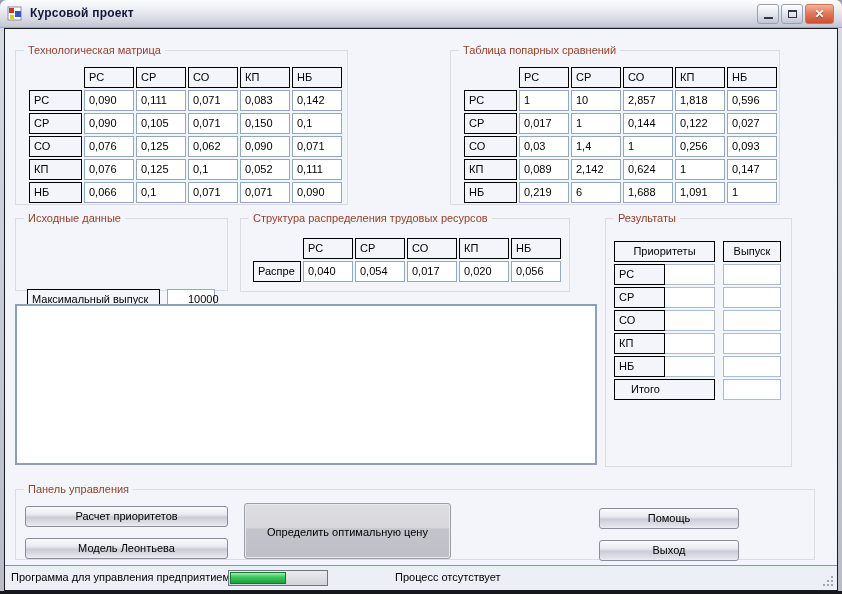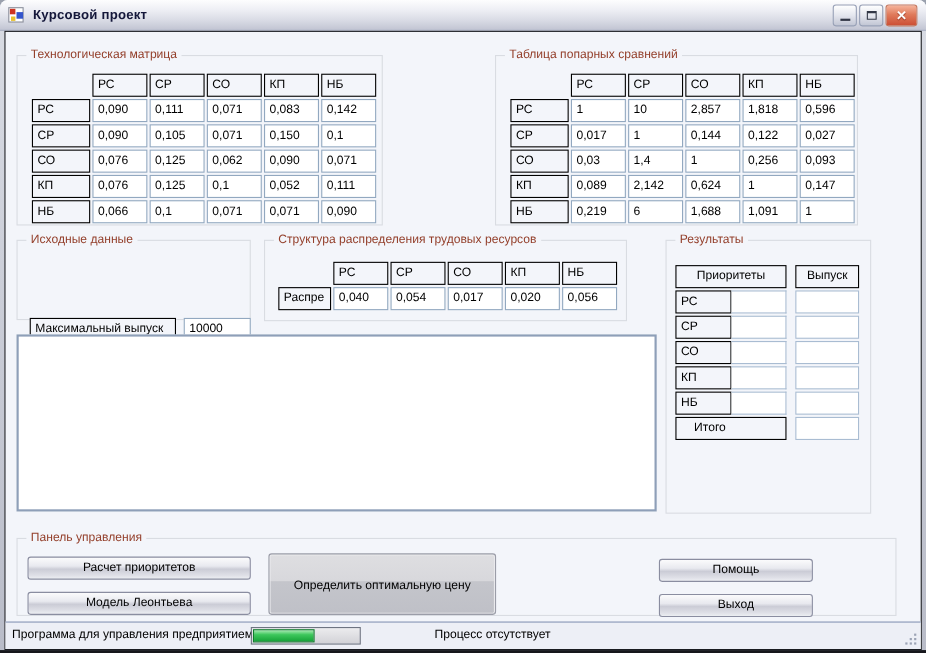--- a/index.html
+++ b/index.html
@@ -47,21 +47,21 @@
   .mcell.label { width:53px; }
   .mcell.label.narrow { width:48px; }
   .mcell.data { border:1px solid #92a8c0; background:#fff; width:50px; }
   .mspacer { width:53px; }
   .mspacer.narrow { width:48px; }
 
   
   .id-rows { position:absolute; left:11px; top:22px; }
   .id-row { display:flex; gap:7px; margin-bottom:4px;margin-top:48px; }
   .id-label { width:133px; height:21px; line-height:19px; border:1px solid #000; background:#f3f5fa; padding-left:4px; }
-  .id-value { width:61px; height:21px; line-height:19px; border:1px solid #92a8c0; background:#fff; padding-left:4px; }
+  .id-value { width:48px; height:21px; line-height:19px; border:1px solid #92a8c0; background:#fff; padding-left:20px; }
 
   
   .res-col { position:absolute; left:8px; top:22px; }
   .res-row { display:flex; margin-bottom:2px; }
   .res-head1 { width:101px; height:21px; line-height:19px; border:1px solid #000; background:#f3f5fa; text-align:center; }
   .res-head2 { width:58px; height:21px; line-height:19px; border:1px solid #000; background:#f3f5fa; text-align:center; margin-left:8px; }
   .res-label { width:51px; height:21px; line-height:19px; border:1px solid #000; background:#f3f5fa; padding-left:4px; }
   .res-priority-box { width:50px; height:21px; border:1px solid #a9bcd2; border-left:none; background:#fff; }
   .res-output-box { width:58px; height:21px; border:1px solid #a9bcd2; background:#fff; margin-left:8px; }
   .res-total-label { width:101px; height:21px; line-height:19px; border:1px solid #000; background:#f3f5fa; padding-left:16px; }

